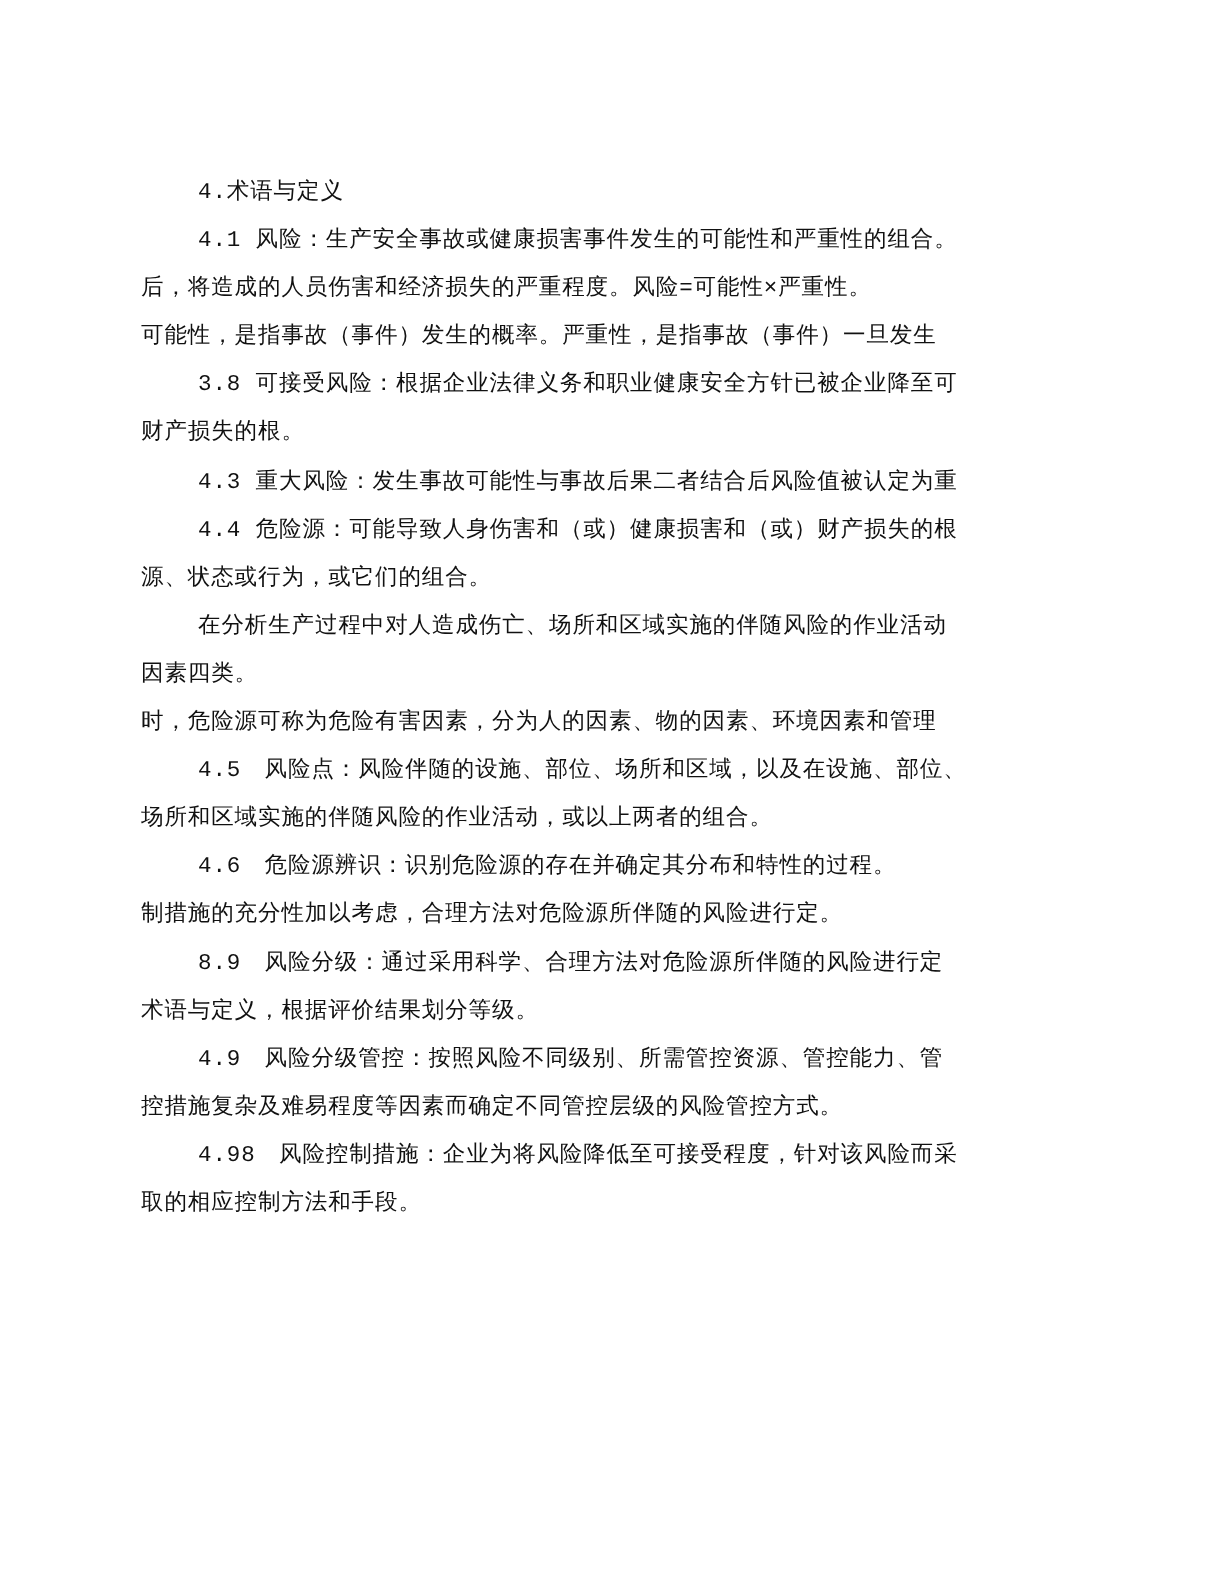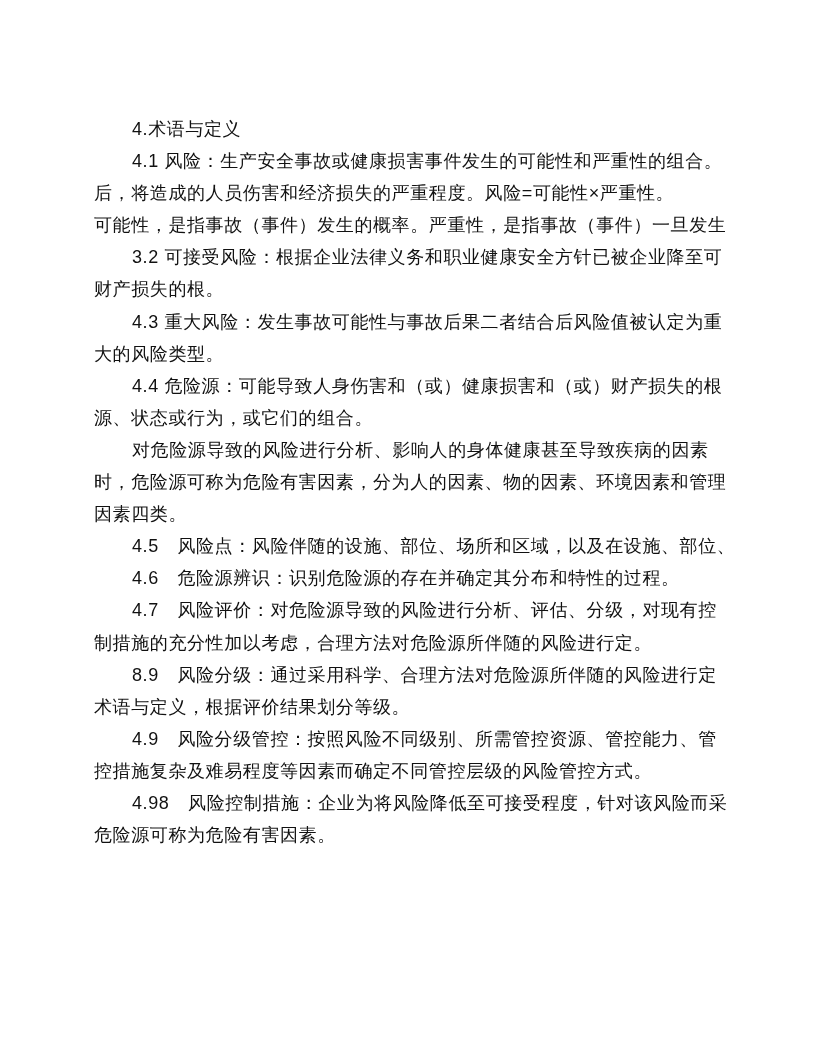--- a/index.html
+++ b/index.html
@@ -1,77 +1,76 @@
 <!DOCTYPE html>
 <html><head>
 <meta charset="utf-8">
 <style>
   html, body { margin: 0; padding: 0; background: #ffffff; }
   body { width: 816px; height: 1056px; position: relative; overflow: hidden; }
   .page {
     position: absolute; left: 94px; top: 113px; width: 634px;
-    font-family: Liberation Sans, sans-serif;
-    font-size: 18px; color: #111; line-height: 32.1px;
+    font-family: Liberation Mono, monospace;
+    font-size: 15px; color: #111; line-height: 32.1px;
   }
   .line { white-space: nowrap; height: 32.1px; letter-spacing: 0.6px; }
   .indent { padding-left: 38px; }
 </style>
 </head>
 <body>
 
 <div class="page">
   <div class="line indent">4.术语与定义</div>
 
   <div>
     <div class="line indent">4.1 风险：生产安全事故或健康损害事件发生的可能性和严重性的组合。</div>
     <div class="line">后，将造成的人员伤害和经济损失的严重程度。风险=可能性×严重性。</div>
     <div class="line">可能性，是指事故（事件）发生的概率。严重性，是指事故（事件）一旦发生</div>
   </div>
 
   <div>
-    <div class="line indent">3.2 可接受风险：根据企业法律义务和职业健康安全方针已被企业降至可</div>
+    <div class="line indent">3.8 可接受风险：根据企业法律义务和职业健康安全方针已被企业降至可</div>
     <div class="line">财产损失的根。</div>
   </div>
 
   <div>
     <div class="line indent">4.3 重大风险：发生事故可能性与事故后果二者结合后风险值被认定为重</div>
-    <div class="line">大的风险类型。</div>
   </div>
 
   <div>
     <div class="line indent">4.4 危险源：可能导致人身伤害和（或）健康损害和（或）财产损失的根</div>
     <div class="line">源、状态或行为，或它们的组合。</div>
   </div>
 
   <div>
-    <div class="line indent">对危险源导致的风险进行分析、影响人的身体健康甚至导致疾病的因素</div>
+    <div class="line indent">在分析生产过程中对人造成伤亡、场所和区域实施的伴随风险的作业活动</div>
+    <div class="line">因素四类。</div>
     <div class="line">时，危险源可称为危险有害因素，分为人的因素、物的因素、环境因素和管理</div>
-    <div class="line">因素四类。</div>
   </div>
 
   <div>
     <div class="line indent">4.5　风险点：风险伴随的设施、部位、场所和区域，以及在设施、部位、</div>
+    <div class="line">场所和区域实施的伴随风险的作业活动，或以上两者的组合。</div>
   </div>
 
   <div>
     <div class="line indent">4.6　危险源辨识：识别危险源的存在并确定其分布和特性的过程。</div>
   </div>
 
   <div>
-    <div class="line indent">4.7　风险评价：对危险源导致的风险进行分析、评估、分级，对现有控</div>
     <div class="line">制措施的充分性加以考虑，合理方法对危险源所伴随的风险进行定。</div>
   </div>
 
   <div>
     <div class="line indent">8.9　风险分级：通过采用科学、合理方法对危险源所伴随的风险进行定</div>
     <div class="line">术语与定义，根据评价结果划分等级。</div>
   </div>
 
   <div>
     <div class="line indent">4.9　风险分级管控：按照风险不同级别、所需管控资源、管控能力、管</div>
     <div class="line">控措施复杂及难易程度等因素而确定不同管控层级的风险管控方式。</div>
   </div>
 
   <div>
     <div class="line indent">4.98　风险控制措施：企业为将风险降低至可接受程度，针对该风险而采</div>
-    <div class="line">危险源可称为危险有害因素。</div>
+    <div class="line">取的相应控制方法和手段。</div>
   </div>
 </div>
 
 </body></html>

